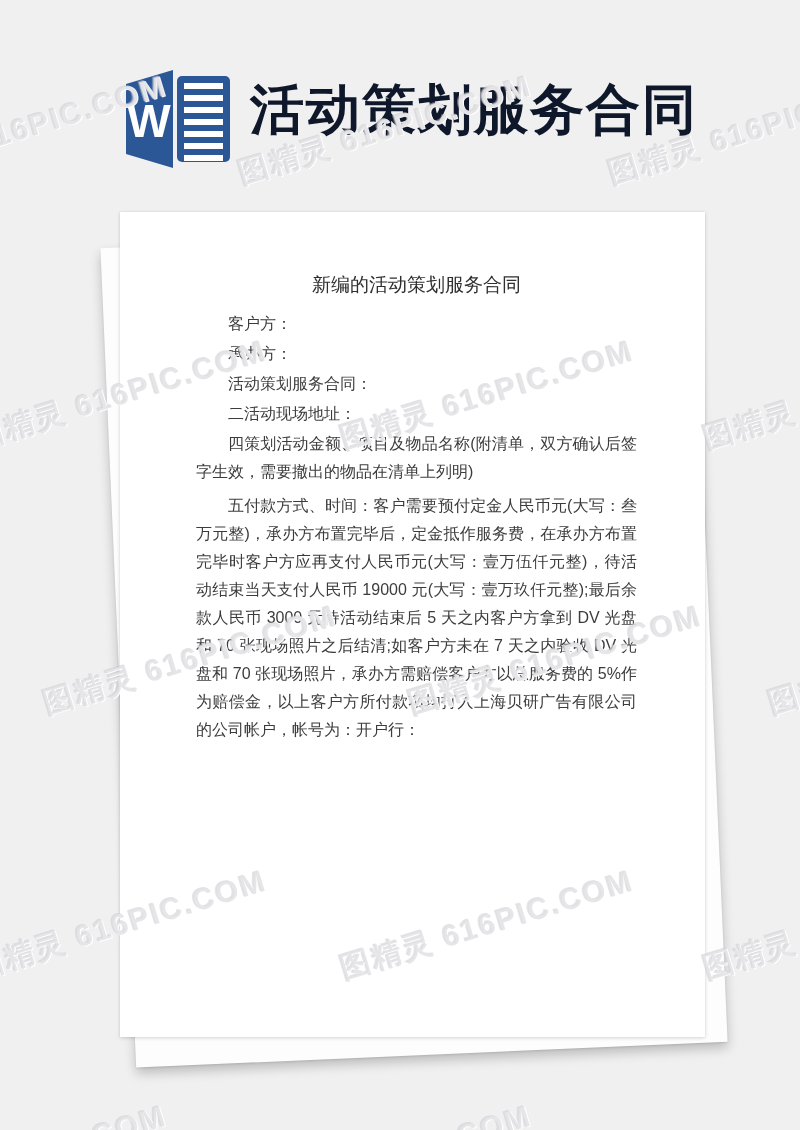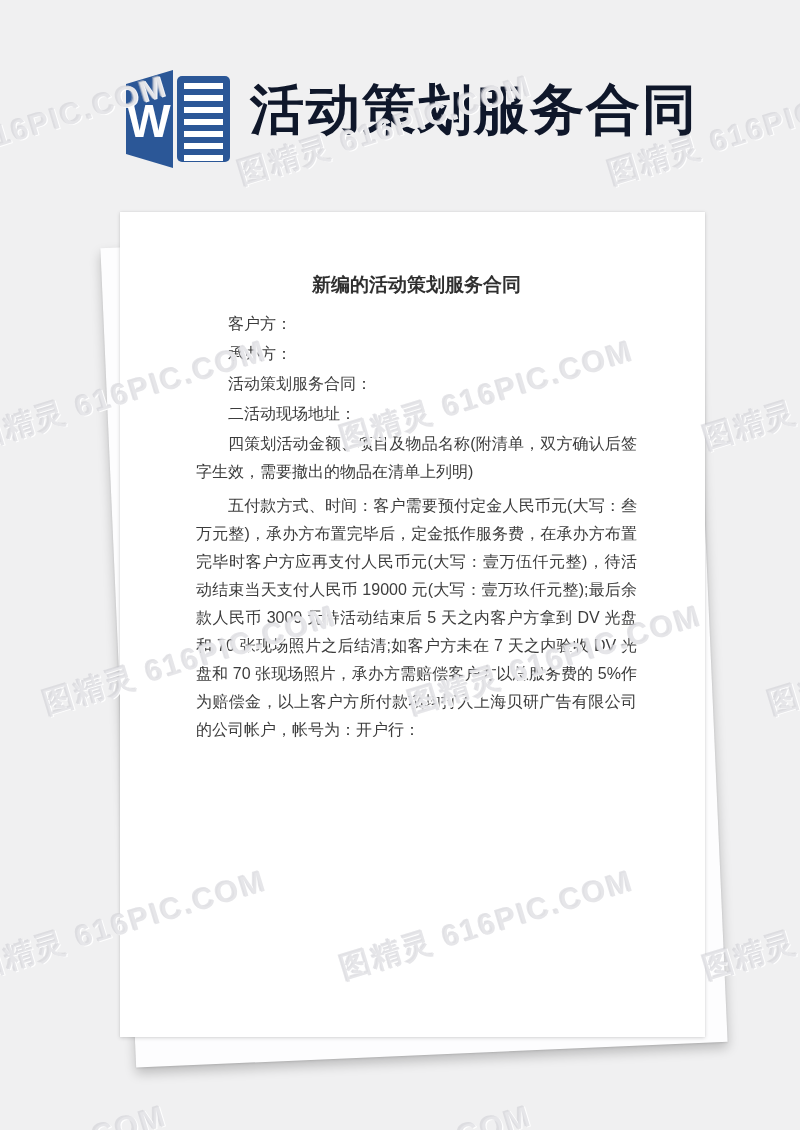--- a/index.html
+++ b/index.html
@@ -34,21 +34,21 @@
     background:#ffffff;
     box-shadow:0 1px 4px rgba(0,0,0,0.16), 0 0 1px rgba(0,0,0,0.10);
   }
   .doc-inner{
     padding:60px 68px 0 76px;
     color:#3c3c3c;
     font-size:16px;line-height:28px;
     text-align:justify;
   }
   .doc-title{
-    font-size:19px;font-weight:bold;color:#2f2f2f;
+    font-size:19px;font-weight:normal;color:#2f2f2f;
     text-align:center;line-height:26px;
     margin:0 0 12px 0;text-indent:0;
   }
   .doc-par{
     margin:0 0 2px 0;
     text-indent:2em;
   }
   .doc-par:last-child{margin-top:6px;}
 
   

